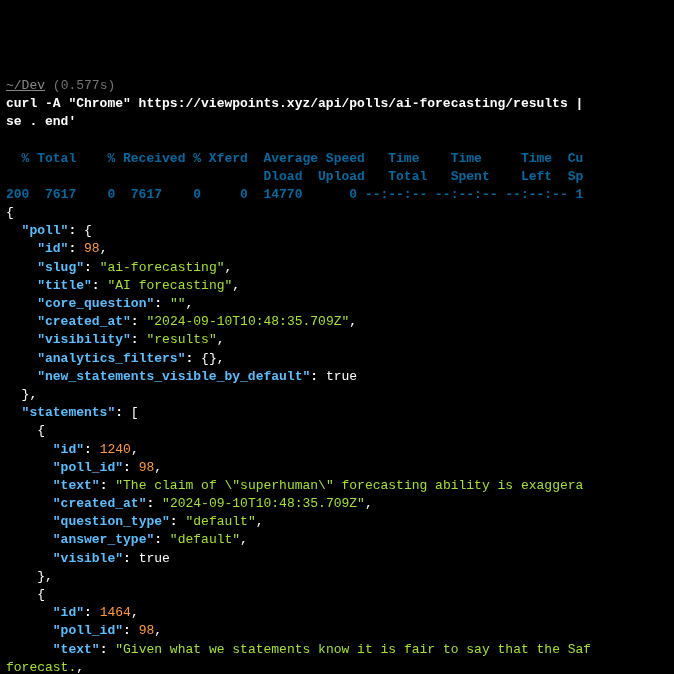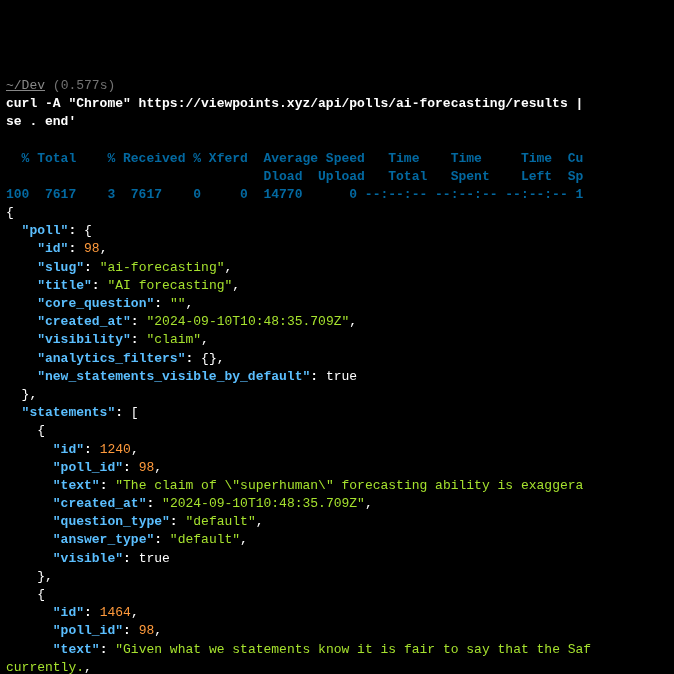--- a/index.html
+++ b/index.html
@@ -33,46 +33,46 @@
 <body>
 
 
 
 <div><span><span class="prompt-path">~/Dev</span> <span class="prompt-timing">(0.577s)</span></span>
 <span class="cmd">curl -A "Chrome" https://viewpoints.xyz/api/polls/ai-forecasting/results |</span>
 <span class="cmd">se . end'</span>
 
 <span class="hdr">  % Total    % Received % Xferd  Average Speed   Time    Time     Time  Cu</span>
 <span class="hdr">                                 Dload  Upload   Total   Spent    Left  Sp</span>
-<span class="hdr">100  7617    3  7617    0     0  14770      0 --:--:-- --:--:-- --:--:-- 1</span>
+<span class="hdr">200  7617    0  7617    0     0  14770      0 --:--:-- --:--:-- --:--:-- 1</span>
 <span class="brace">{</span>
   <span class="key">"poll"</span><span class="colon">:</span> <span class="brace">{</span>
     <span class="key">"id"</span><span class="colon">:</span> <span class="num">98</span><span class="punct">,</span>
     <span class="key">"slug"</span><span class="colon">:</span> <span class="str">"<span>ai-forecasting</span>"</span><span class="punct">,</span>
     <span class="key">"title"</span><span class="colon">:</span> <span class="str">"<span>AI forecasting</span>"</span><span class="punct">,</span>
     <span class="key">"core_question"</span><span class="colon">:</span> <span class="str">"<span></span>"</span><span class="punct">,</span>
     <span class="key">"created_at"</span><span class="colon">:</span> <span class="str">"<span>2024-09-10T10:48:35.709Z</span>"</span><span class="punct">,</span>
-    <span class="key">"visibility"</span><span class="colon">:</span> <span class="str">"<span>claim</span>"</span><span class="punct">,</span>
+    <span class="key">"visibility"</span><span class="colon">:</span> <span class="str">"<span>results</span>"</span><span class="punct">,</span>
     <span class="key">"analytics_filters"</span><span class="colon">:</span> <span class="plain">{}</span><span class="punct">,</span>
     <span class="key">"new_statements_visible_by_default"</span><span class="colon">:</span> <span class="bool">true</span>
   <span class="brace">}</span><span class="punct">,</span>
   <span class="key">"statements"</span><span class="colon">:</span> <span class="punct">[</span>
     <span class="brace">{</span>
       <span class="key">"id"</span><span class="colon">:</span> <span class="num">1240</span><span class="punct">,</span>
       <span class="key">"poll_id"</span><span class="colon">:</span> <span class="num">98</span><span class="punct">,</span>
       <span class="key">"text"</span><span class="colon">:</span> <span class="str">"<span>The claim of \"superhuman\" forecasting ability is exaggera</span></span>
       <span class="key">"created_at"</span><span class="colon">:</span> <span class="str">"<span>2024-09-10T10:48:35.709Z</span>"</span><span class="punct">,</span>
       <span class="key">"question_type"</span><span class="colon">:</span> <span class="str">"<span>default</span>"</span><span class="punct">,</span>
       <span class="key">"answer_type"</span><span class="colon">:</span> <span class="str">"<span>default</span>"</span><span class="punct">,</span>
       <span class="key">"visible"</span><span class="colon">:</span> <span class="bool">true</span>
     <span class="brace">}</span><span class="punct">,</span>
     <span class="brace">{</span>
       <span class="key">"id"</span><span class="colon">:</span> <span class="num">1464</span><span class="punct">,</span>
       <span class="key">"poll_id"</span><span class="colon">:</span> <span class="num">98</span><span class="punct">,</span>
       <span class="key">"text"</span><span class="colon">:</span> <span class="str">"<span>Given what we statements know it is fair to say that the Saf</span></span>
-<span class="continuation">currently.</span><span class="punct">,</span>
+<span class="continuation">forecast.</span><span class="punct">,</span>
        
        
        
        </div>
 
 
 
 
 </body></html>

